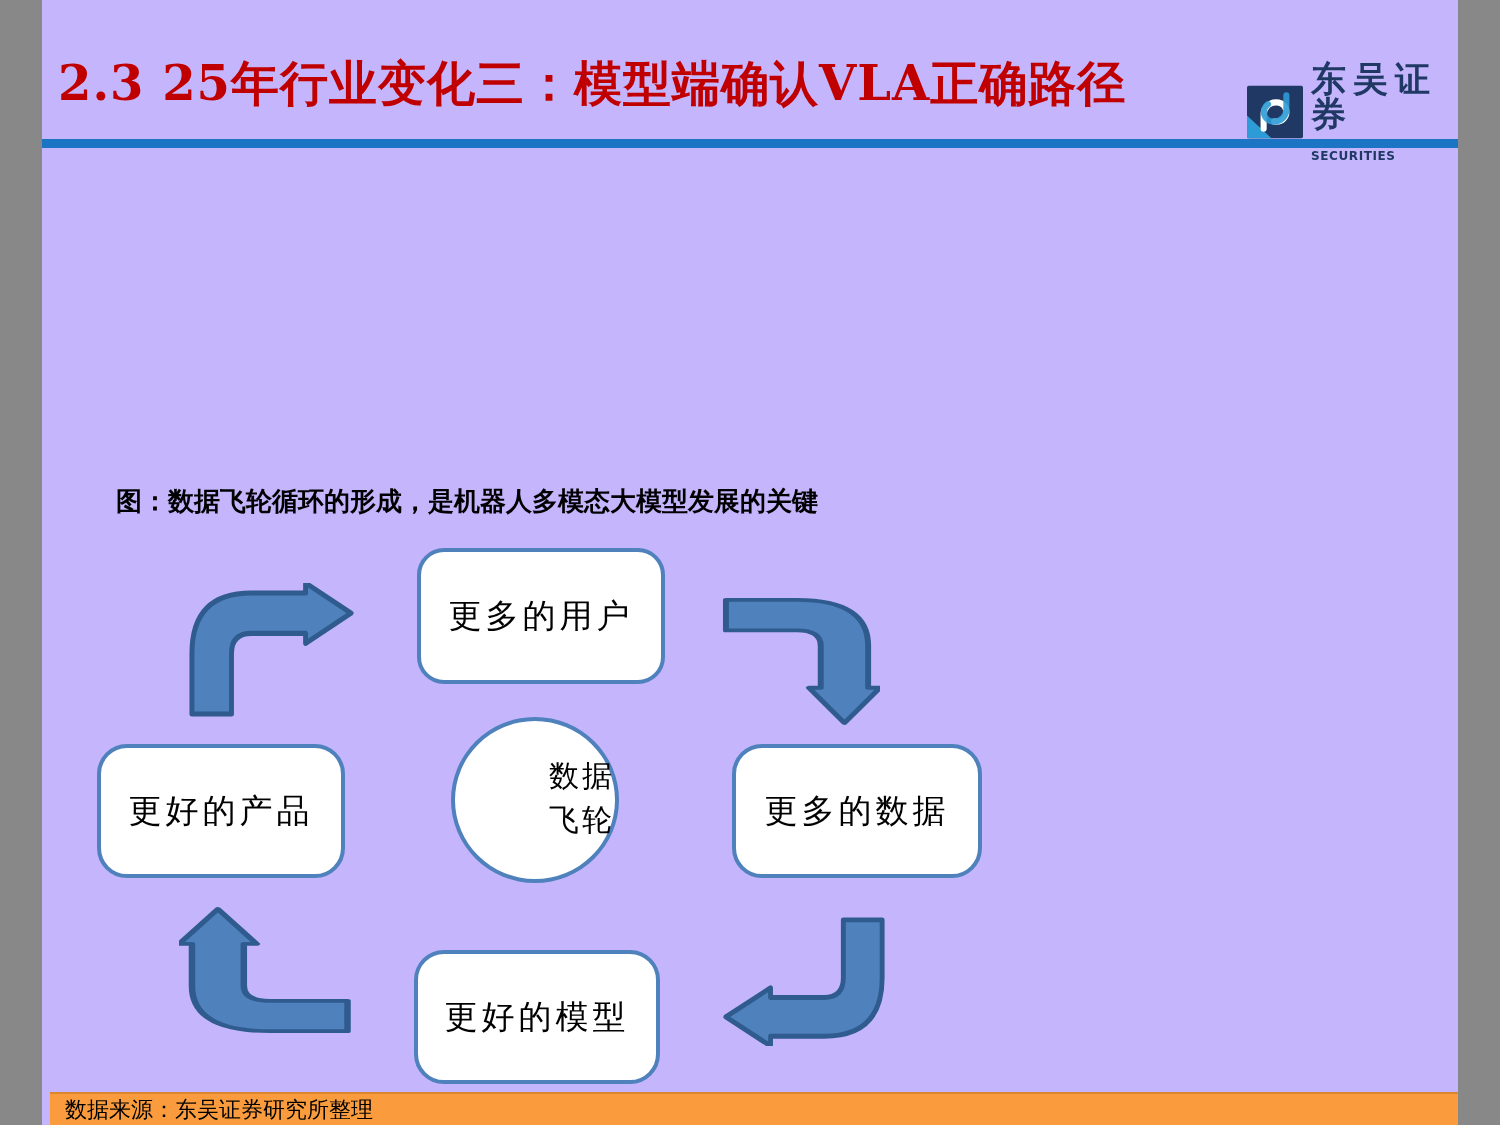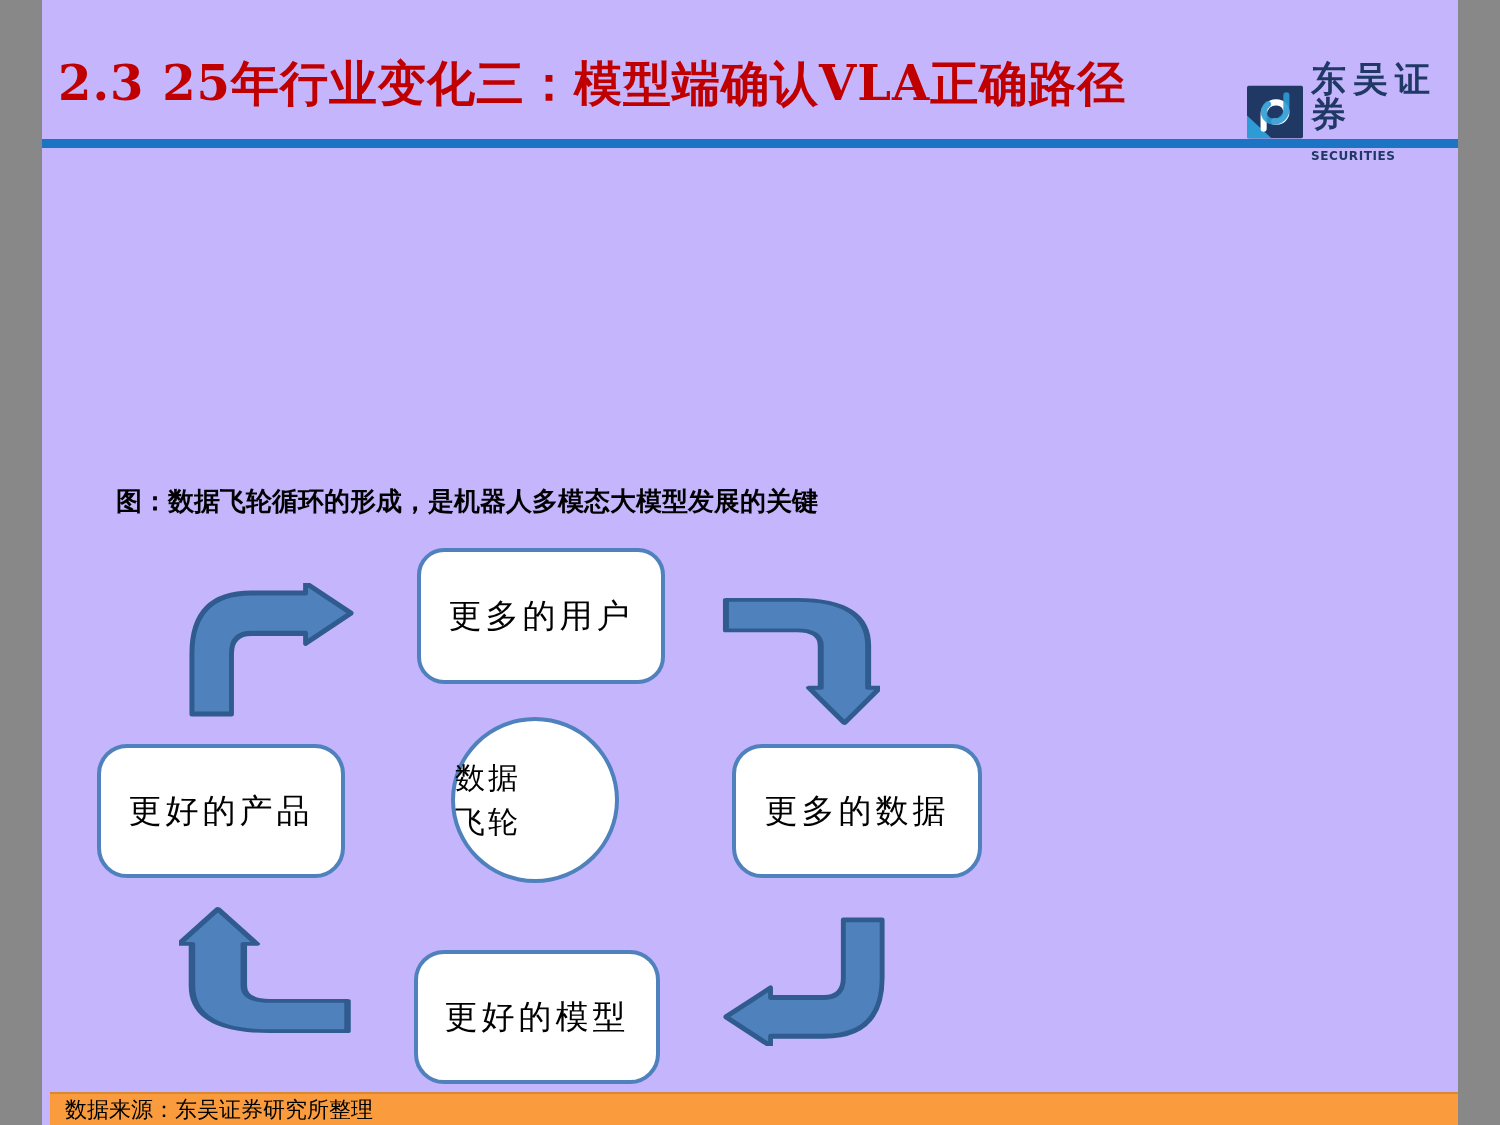--- a/index.html
+++ b/index.html
@@ -33,22 +33,22 @@
 
   .node{position:absolute;border:4px solid var(--shape-blue);border-radius:30px;background:#fff;
     display:flex;align-items:center;justify-content:center;font-size:33px;color:#000;
     letter-spacing:4px;box-sizing:border-box;}
   .node-top{left:375px;top:548px;width:248px;height:136px;border-radius:27px;}
   .node-right{left:690px;top:744px;width:250px;height:134px;}
   .node-left{left:55px;top:744px;width:248px;height:134px;}
   .node-bottom{left:372px;top:950px;width:246px;height:134px;}
 
   .hub{position:absolute;left:409px;top:717px;width:168px;height:166px;border:4px solid var(--shape-blue);
-    border-radius:50%;background:#fff;display:flex;flex-direction:column;align-items:flex-start;justify-content:center;
-    font-size:30px;line-height:44px;color:#000;letter-spacing:3px;box-sizing:border-box;}
+    border-radius:50%;background:#fff;display:flex;flex-direction:column;align-items:flex-end;justify-content:center;
+    font-size:30px;line-height:44px;color:#000;letter-spacing:3px;box-sizing:border-box;font-family:Liberation Mono, monospace;}
 
   .arrow{position:absolute;}
   .arrow path{fill:var(--shape-blue);stroke:var(--arrow-stroke);stroke-width:5;stroke-linejoin:round;}
   .arrow-tl{left:145px;top:583px;width:168px;height:136px;}
   .arrow-tr{left:678px;top:596px;width:160px;height:130px;}
   .arrow-br{left:680px;top:915px;width:165px;height:131px;}
   .arrow-bl{left:137px;top:906px;width:175px;height:129px;}
 
   .footer{position:absolute;left:8px;top:1092px;width:1500px;height:33px;background:var(--footer-orange);
     border-top:2px solid var(--footer-edge);box-sizing:border-box;

